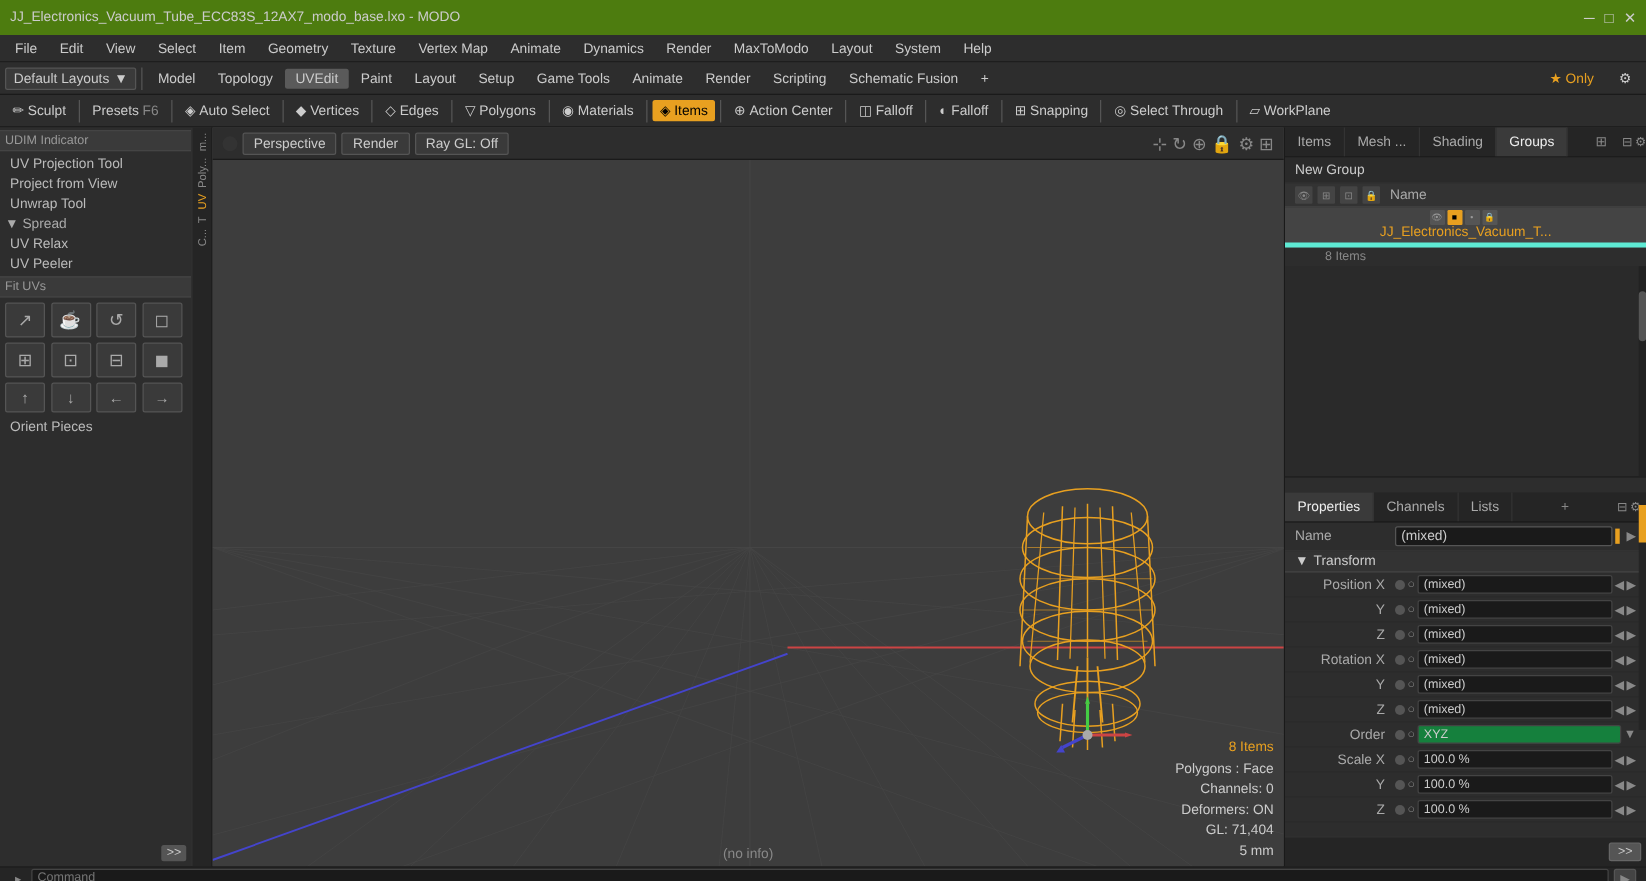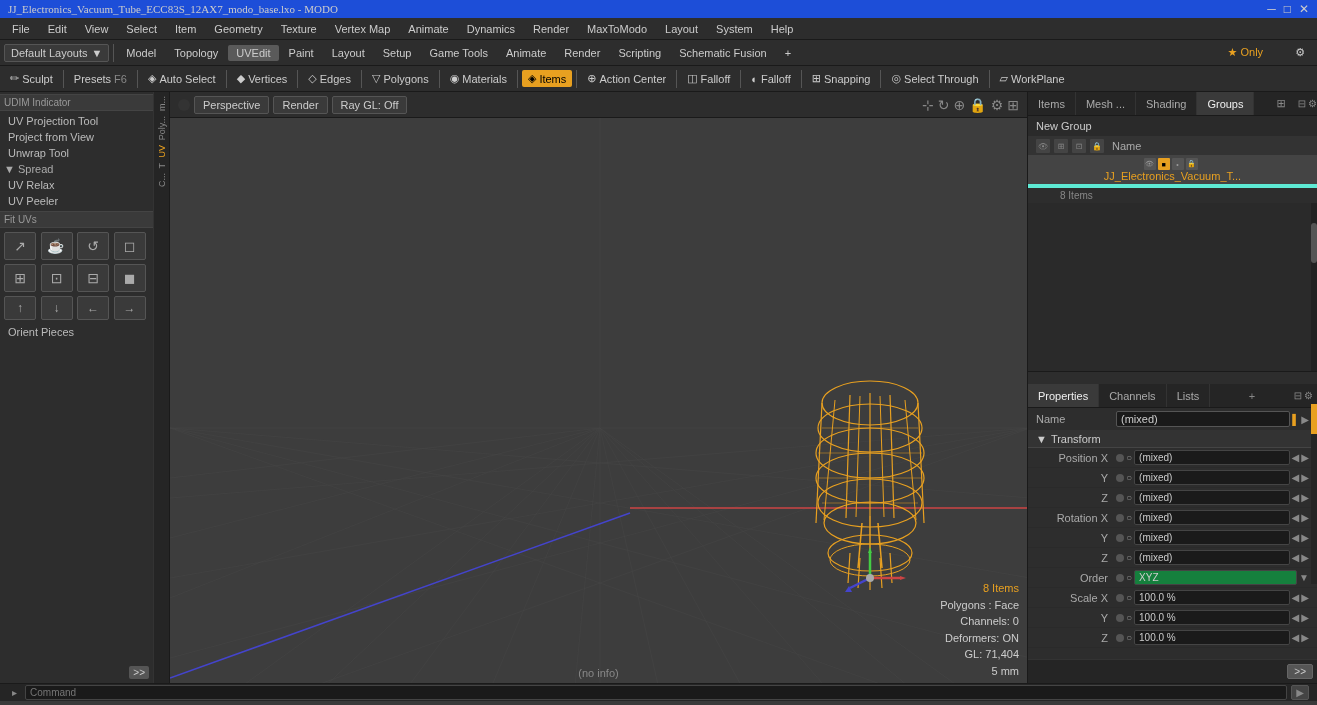--- a/index.html
+++ b/index.html
@@ -1,19 +1,19 @@
 <!DOCTYPE html>
 <html><head>
   <meta charset="utf-8">
   <style>
     * { margin: 0; padding: 0; box-sizing: border-box; }
     body { width: 1317px; height: 705px; background: #3a3a3a; font-family: Arial, sans-serif; font-size: 11px; color: #ccc; overflow: hidden; }
 
     
-    #titlebar { background: #1d4ed8; height: 18px; display: flex; align-items: center; justify-content: space-between; padding: 0 8px; font-family: Liberation Serif, serif; }
+    #titlebar { background: #4d7c0f; height: 28px; display: flex; align-items: center; justify-content: space-between; padding: 0 8px; }
     #titlebar .title { color: #ccc; font-size: 11px; }
     #titlebar .controls { display: flex; gap: 8px; }
     #titlebar .controls span { color: #ccc; font-size: 12px; cursor: pointer; }
 
     
     #menubar { background: #2d2d2d; height: 22px; display: flex; align-items: center; padding: 0 4px; gap: 2px; border-bottom: 1px solid #1a1a1a; }
     .menu-item { padding: 2px 8px; color: #ccc; font-size: 11px; cursor: pointer; border-radius: 2px; }
 
     
     #toolbar { background: #2d2d2d; height: 26px; display: flex; align-items: center; padding: 0 4px; gap: 2px; border-bottom: 1px solid #1a1a1a; }
@@ -143,21 +143,21 @@
   <span class="toolbar-item active">UVEdit</span>
   <span class="toolbar-item">Paint</span>
   <span class="toolbar-item">Layout</span>
   <span class="toolbar-item">Setup</span>
   <span class="toolbar-item">Game Tools</span>
   <span class="toolbar-item">Animate</span>
   <span class="toolbar-item">Render</span>
   <span class="toolbar-item">Scripting</span>
   <span class="toolbar-item">Schematic Fusion</span>
   <span class="toolbar-item">+</span>
-  <div style="margin-left:auto; display:flex; align-items:center; gap:16px;">
+  <div style="margin-left:auto; display:flex; align-items:center; gap:4px;">
     <span class="toolbar-item" style="color:#e8a020;">★ Only</span>
     <span class="toolbar-item">⚙</span>
   </div>
 </div>
 
 <div id="toolbar2">
   <div class="tb2-item">
     <span>✏</span>
     <span>Sculpt</span>
   </div>

